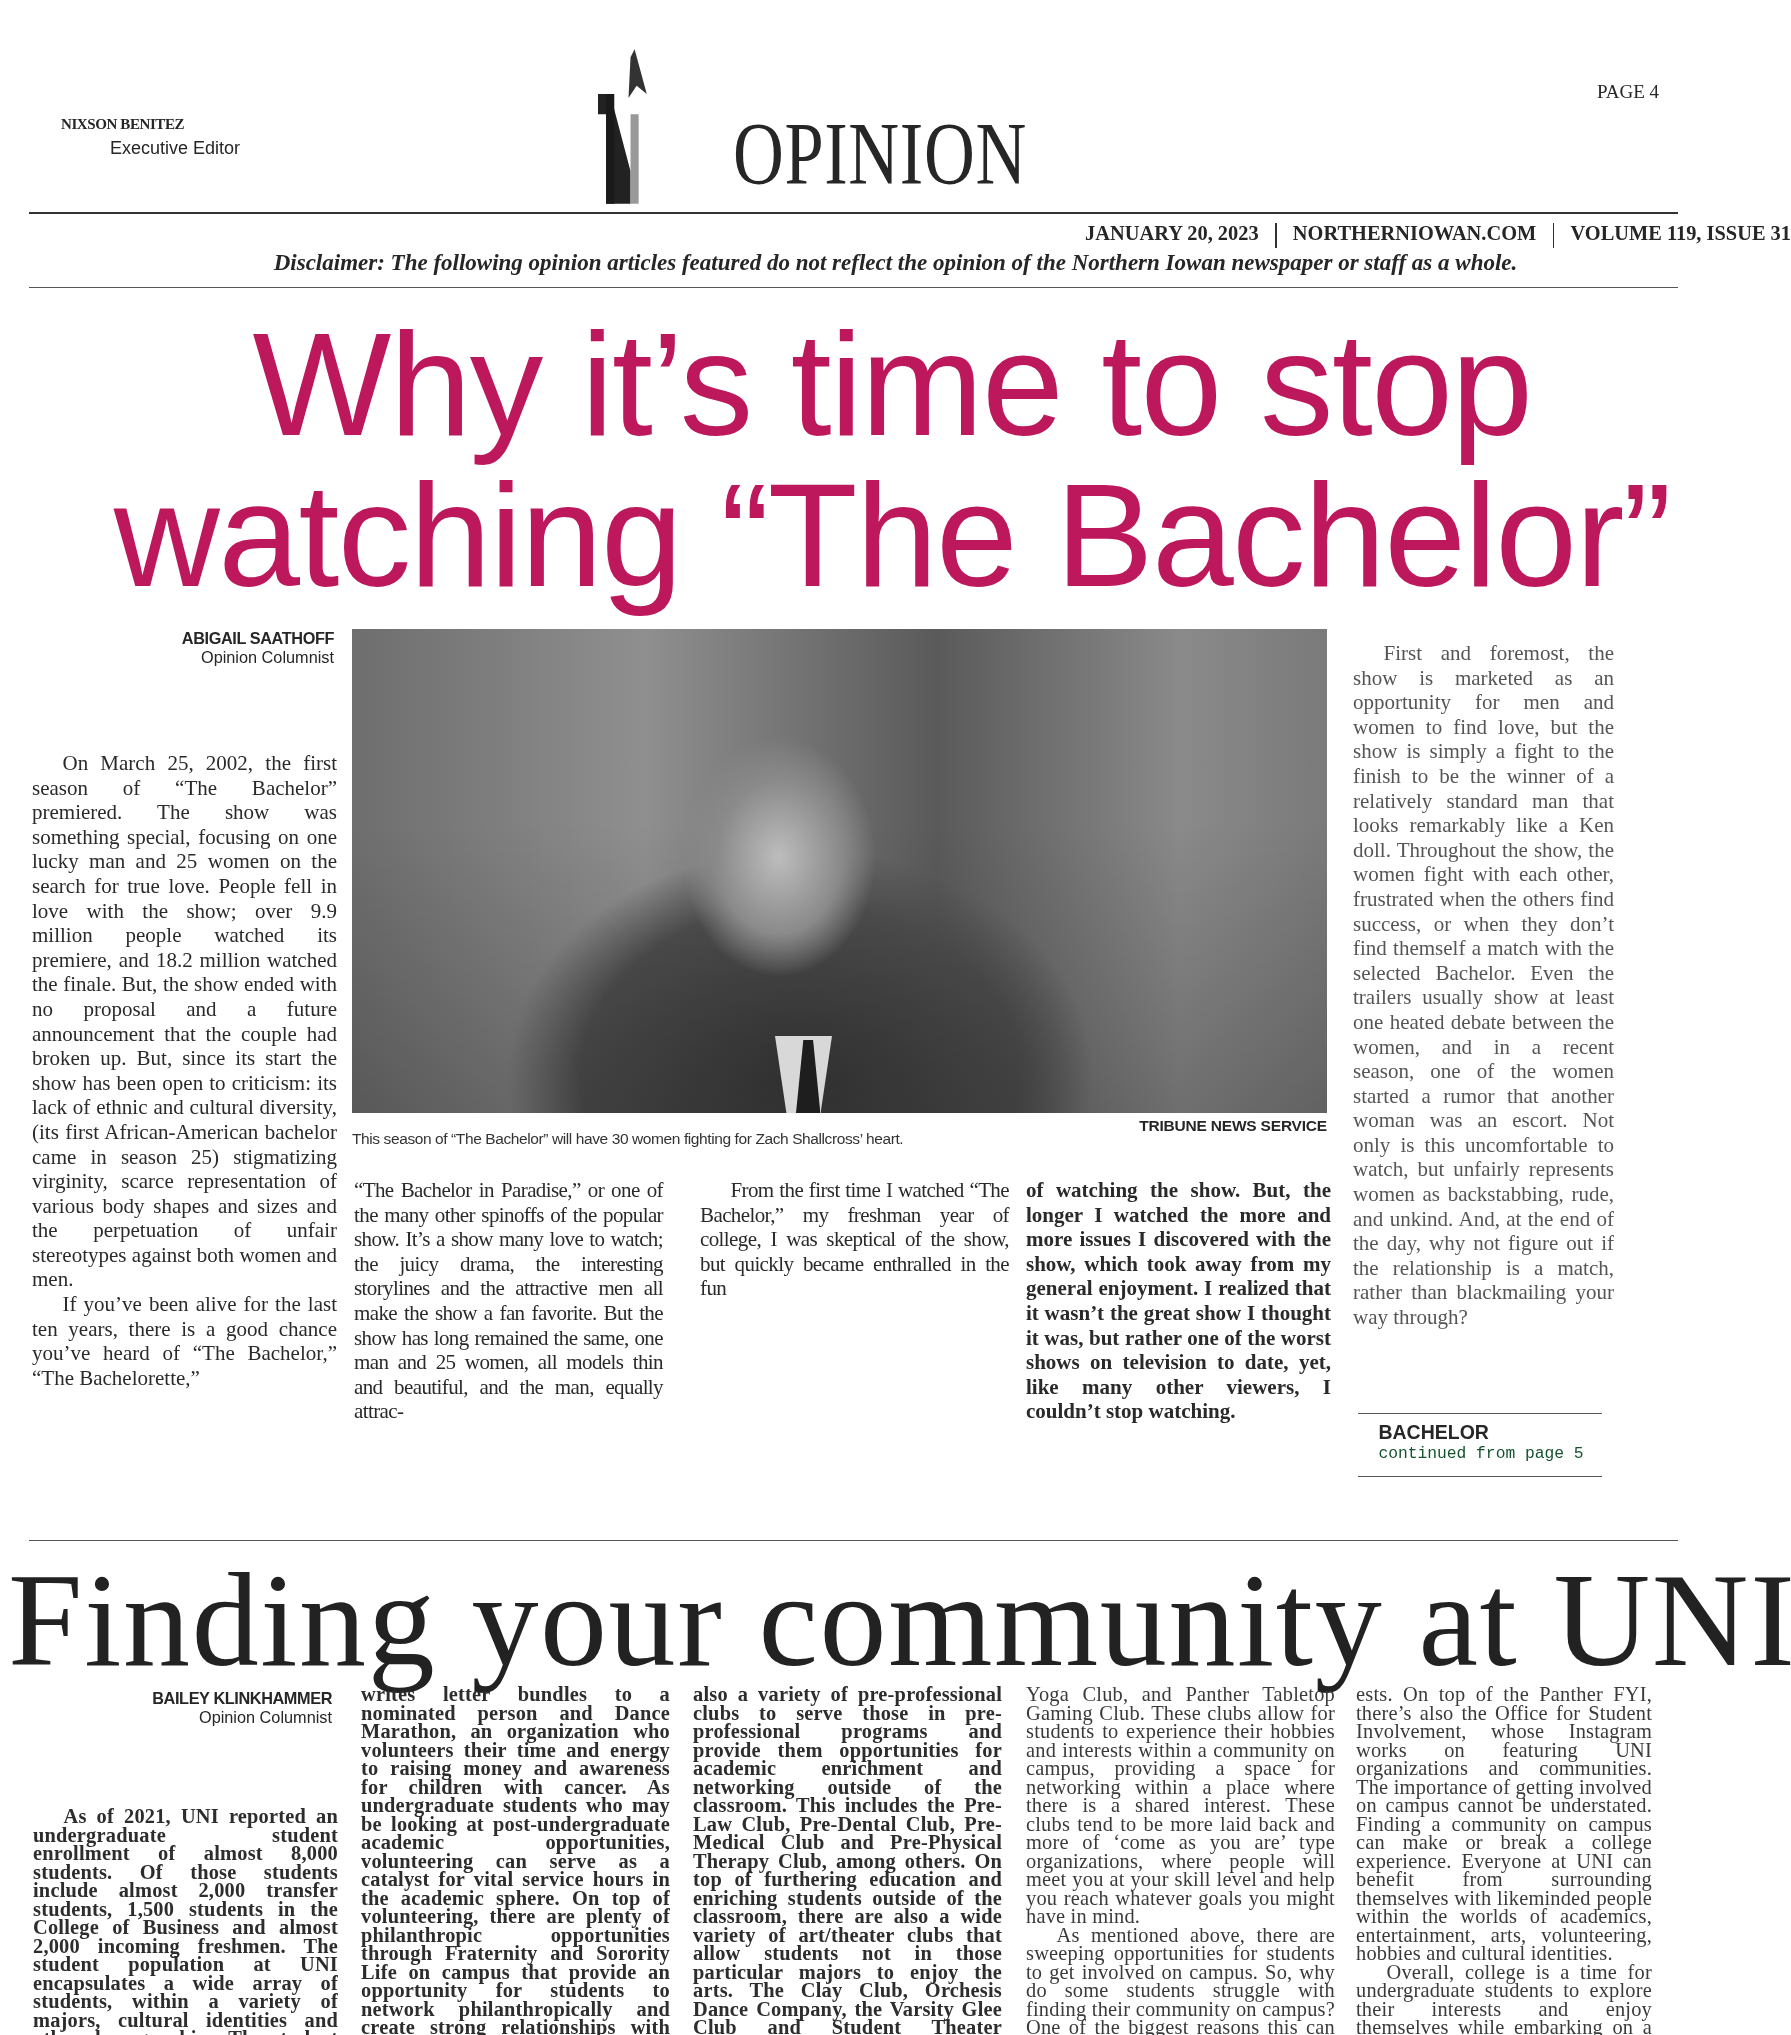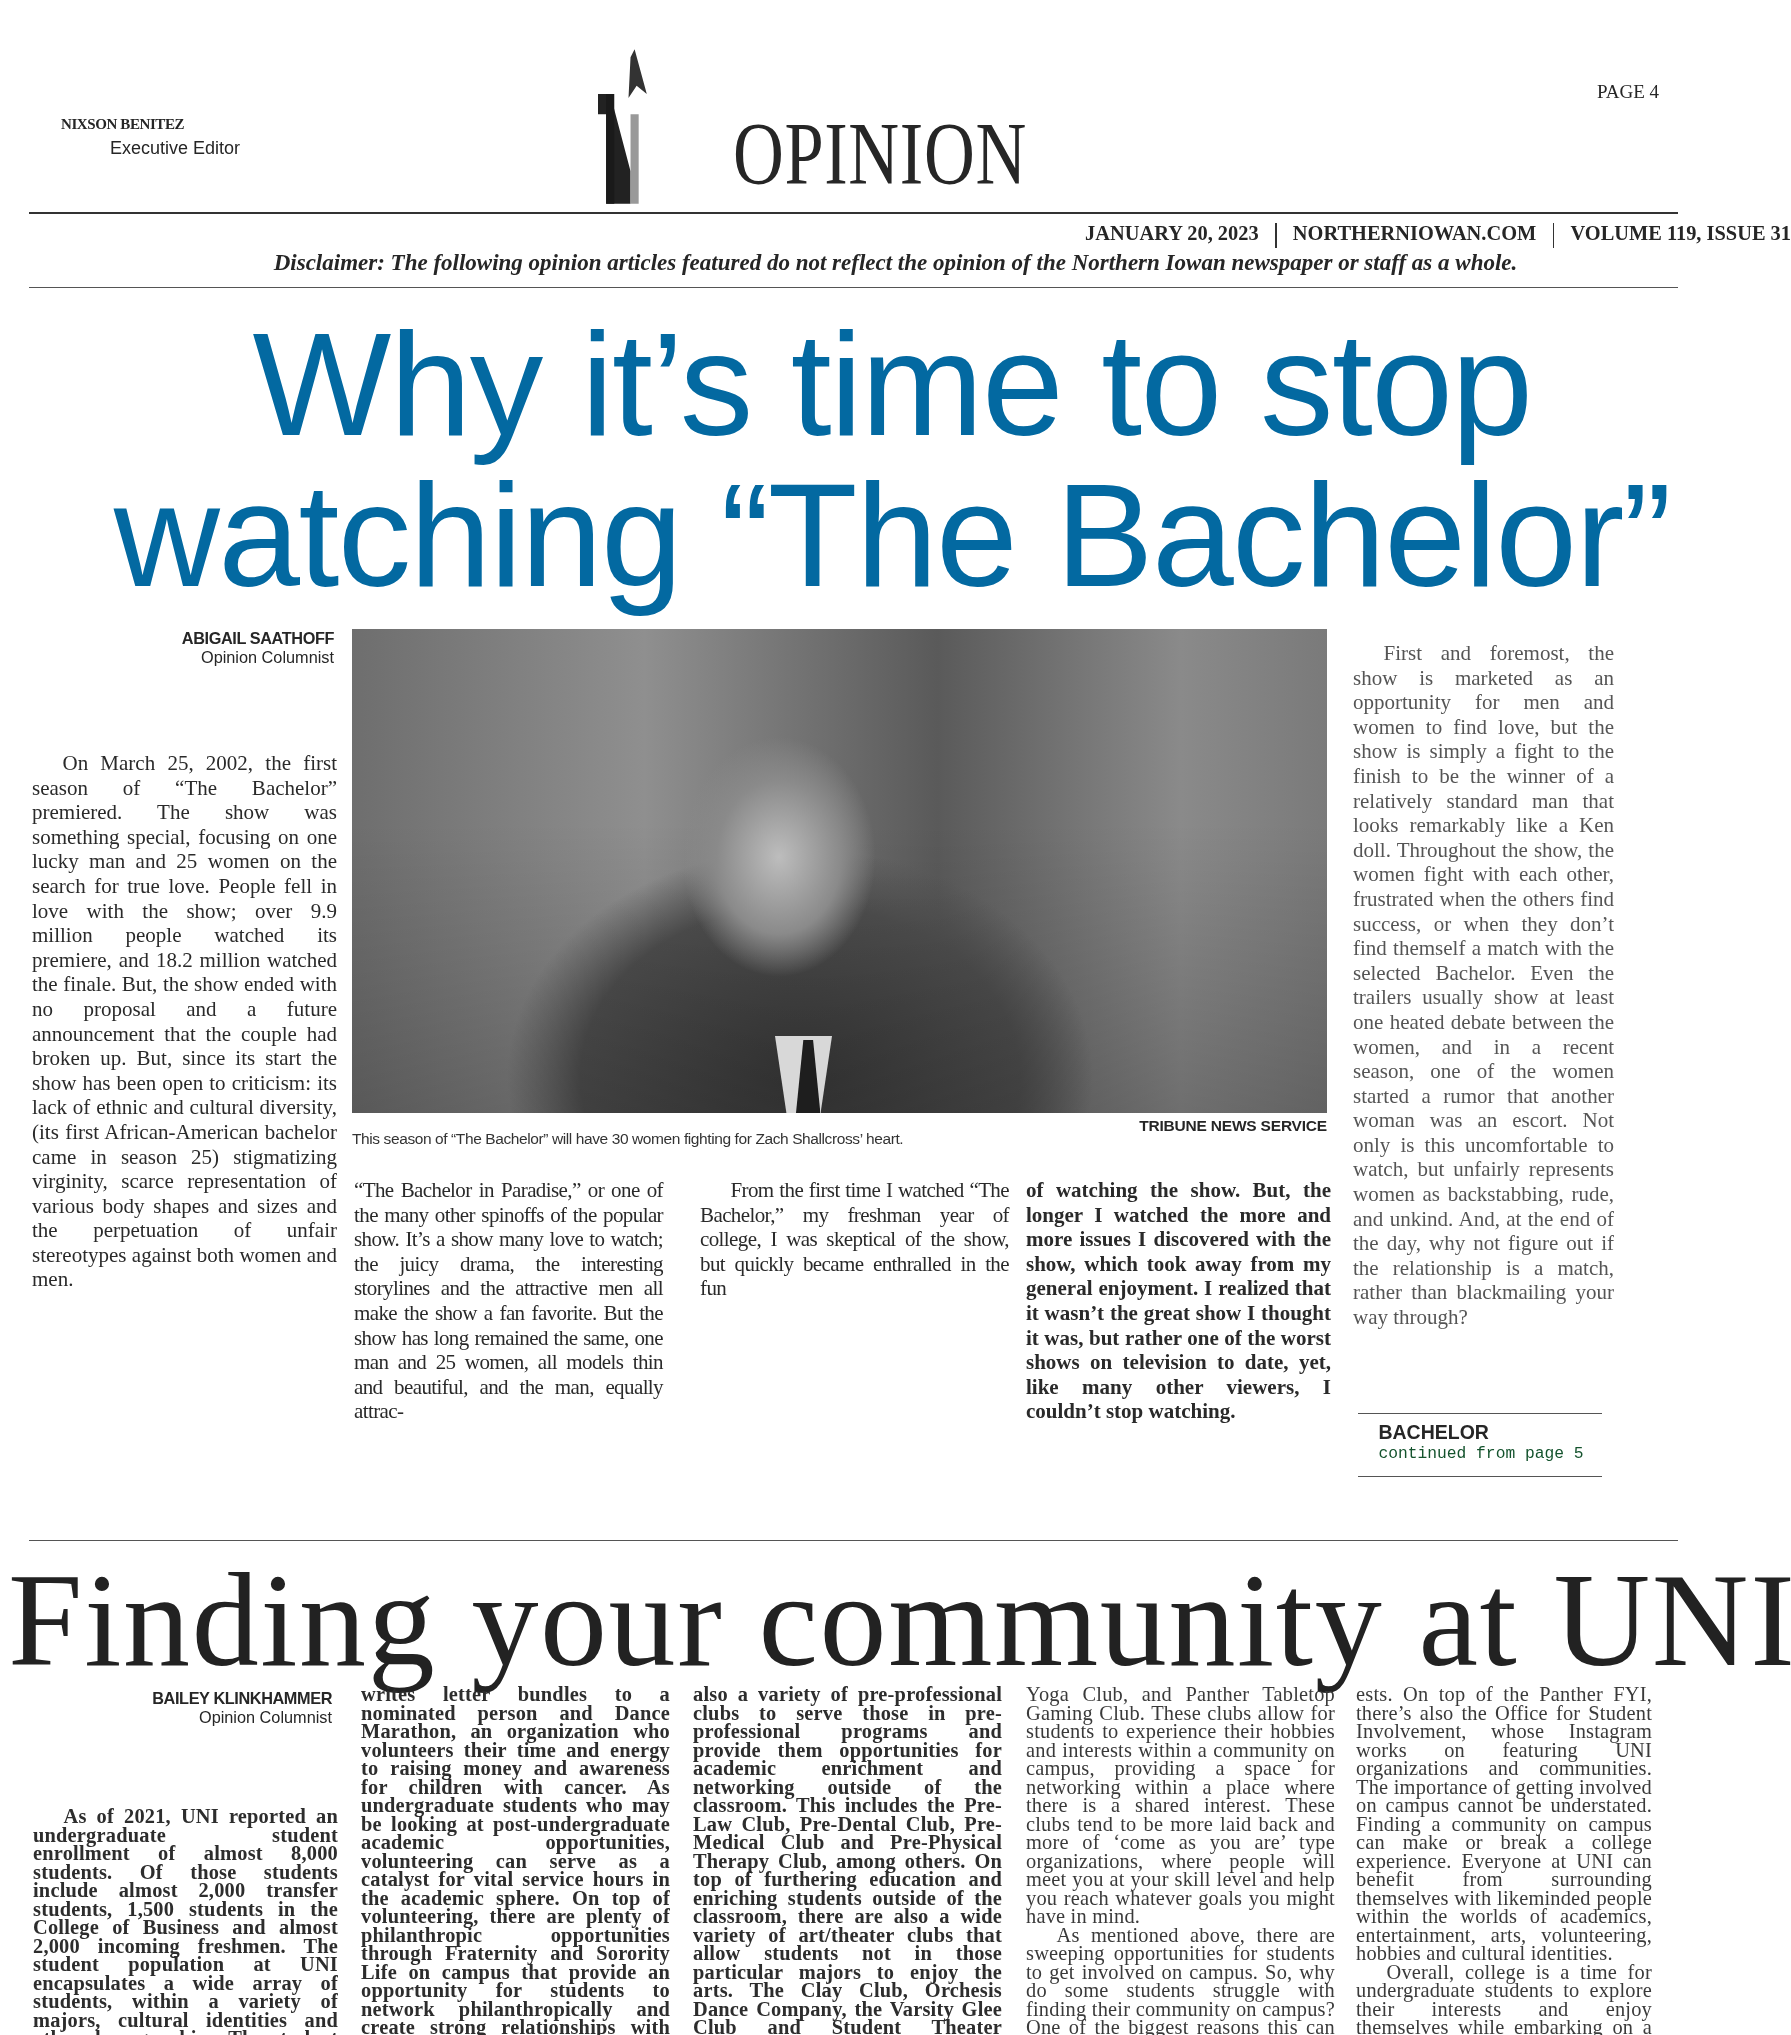--- a/index.html
+++ b/index.html
@@ -10,21 +10,21 @@
   .editor-role { left:61px; top:138px; width:228px; text-align:center; font-family:"Liberation Sans", sans-serif; font-size:18px; }
   .page-num { right:132px; top:81px; font-size:19px; font-family:"Liberation Serif", serif; }
   .logo { left:598px; top:49px; width:122px; height:155px; }
   .section-title { left:733px; top:110px; font-size:88px; line-height:1; letter-spacing:0.8px; font-family:"Liberation Serif", serif; transform:scaleX(0.8); transform-origin:left top; }
   .rule { height:0; border-top:2.4px solid #333; }
   .rule-thin { height:0; border-top:1.2px solid #555; }
   .dateline { left:0; width:1791px; top:222px; text-align:right; font-size:20.4px;font-weight:bold; }
   .dateline span.sep { display:inline-block; width:1.6px; height:25px; background:#333; vertical-align:middle; margin:0 16.3px; }
   .disclaimer { left:0; width:1791px; top:250px; text-align:center; font-size:23px; font-style:italic; font-weight:bold; }
   
-  .headline-1 { left:37px; top:309px; width:1710px; font-family:"Liberation Sans", sans-serif; font-size:147px; line-height:1.03; letter-spacing:-1.6px; text-align:center; color:#0369a1; }
+  .headline-1 { left:37px; top:309px; width:1710px; font-family:"Liberation Sans", sans-serif; font-size:147px; line-height:1.03; letter-spacing:-1.6px; text-align:center; color:#be185d; }
   .headline-2 { left:8.1px; top:1543px; width:1791px; font-family:"Liberation Serif", serif; font-size:134px; letter-spacing:1.6px; color:#222; }
   
   .byline-name { font-family:"Liberation Sans", sans-serif; font-weight:bold; font-size:16.3px; text-align:right; letter-spacing:-0.4px; }
   .byline-role { font-family:"Liberation Sans", sans-serif; font-size:16.3px; text-align:right; }
   
   .col { font-size:21px; line-height:24.6px; text-align:justify; color:#2a2a2a; }
   .col p { margin:0; text-indent:0; }
   .col p.indent { text-indent:30.5px; }
   .col.narrow { font-family:"Liberation Serif", serif; letter-spacing:-0.6px; }
   .col.bold2 { font-family:"Liberation Serif", serif; font-weight:bold; font-size:20.4px; line-height:18.5px; letter-spacing:0.2px; color:#2d2d2d;}
@@ -72,20 +72,21 @@
   <div>watching “The Bachelor”</div>
 </div>
 
 <div class="abs" style="left:61px; top:629px; width:273px;">
   <div class="byline-name">ABIGAIL SAATHOFF</div>
   <div class="byline-role">Opinion Columnist</div>
 </div>
 
 <div class="abs col" style="left:32px; top:751px; width:305px;">
   <p class="indent">On March 25, 2002, the first season of “The Bachelor” premiered. The show was something special, focusing on one lucky man and 25 women on the search for true love. People fell in love with the show; over 9.9 million people watched its premiere, and 18.2 million watched the finale. But, the show ended with no proposal and a future announcement that the couple had broken up. But, since its start the show has been open to criticism: its lack of ethnic and cultural diversity, (its first African-American bachelor came in season 25) stigmatizing virginity, scarce representation of various body shapes and sizes and the perpetuation of unfair stereotypes against both women and men.</p>
+  <p class="indent">If you’ve been alive for the last ten years, there is a good chance you’ve heard of “The Bachelor,” “The Bachelorette,”</p>
 </div>
 
 <div class="abs photo">
   <div class="shirt"></div>
   <div class="tie"></div>
 </div>
 <div class="abs photo-credit">TRIBUNE NEWS SERVICE</div>
 <div class="abs photo-caption">This season of “The Bachelor” will have 30 women fighting for Zach Shallcross’ heart.</div>
 
 <div class="abs col narrow" style="left:354px; top:1178px; width:309px;">

